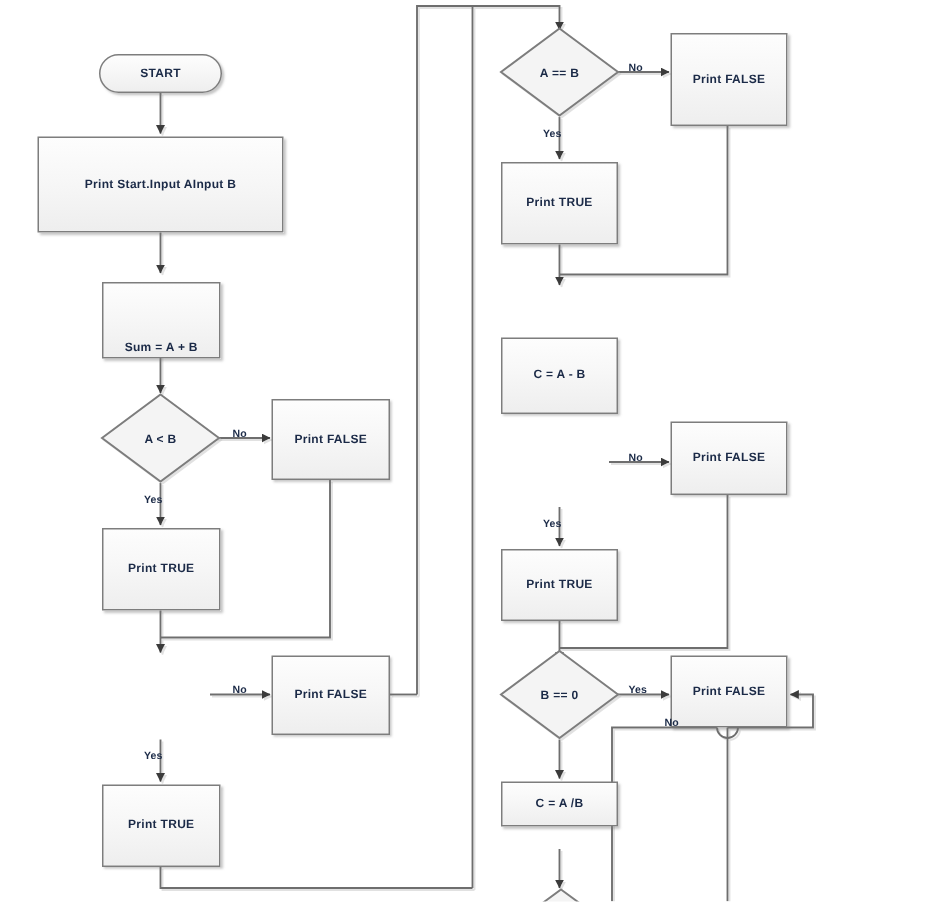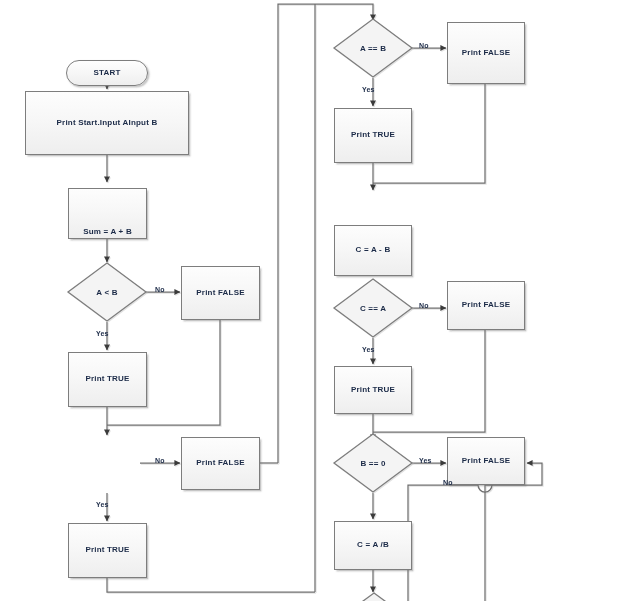--- a/index.html
+++ b/index.html
@@ -27,21 +27,20 @@
   .node.proc{
     border:1.4px solid #7d7d7d;
     border-right-width:1.6px;
     border-bottom-width:1.6px;
     box-shadow:1.5px 1.5px 1.6px rgba(120,120,120,.42);
   }
   .node.term{
     border:1.4px solid #7d7d7d;
     border-radius:26px;
     box-shadow:1.5px 1.5px 1.6px rgba(120,120,120,.42);
-    margin-top:24px;
   }
   .dia{position:absolute;}
   .dia svg{position:absolute;left:0;top:0;overflow:visible;}
   .dia .dlabel{
     position:absolute;left:0;top:0;width:100%;height:100%;
     display:flex;align-items:center;justify-content:center;
     color:#1b2a47;font-weight:bold;font-size:8px;letter-spacing:.2px;
     pointer-events:none;
   }
   .elabel{
@@ -181,47 +180,41 @@
   </div>
 
   <div class="node proc" style="left:334px;top:108px;width:78px;height:55px;">
     <span>Print TRUE</span>
   </div>
 
   <div class="node proc" style="left:334px;top:192px;width:78px;height:51px;margin-top:33px;">
     <span>C = A - B</span>
   </div>
 
-  <div class="dia" style="left:333px;top:278px;width:80px;height:60px;">
-    <svg width="80" height="60" viewBox="0 0 80 60">
-      <polygon points="40,1 79,30 40,59 1,30" fill="#f4f4f4" stroke="#7d7d7d" stroke-width="1.3" filter="url(#sh)"></polygon>
-    </svg>
-    <div class="dlabel">C == A</div>
-  </div>
 
   <div class="node proc" style="left:447px;top:281px;width:78px;height:49px;">
     <span>Print FALSE</span>
   </div>
 
   <div class="node proc" style="left:334px;top:366px;width:78px;height:48px;">
     <span>Print TRUE</span>
   </div>
 
   <div class="dia" style="left:333px;top:433px;width:80px;height:60px;">
     <svg width="80" height="60" viewBox="0 0 80 60">
       <polygon points="40,1 79,30 40,59 1,30" fill="#f4f4f4" stroke="#7d7d7d" stroke-width="1.3" filter="url(#sh)"></polygon>
     </svg>
     <div class="dlabel">B == 0</div>
   </div>
 
   <div class="node proc" style="left:447px;top:437px;width:78px;height:48px;">
     <span>Print FALSE</span>
   </div>
 
-  <div class="node proc" style="left:334px;top:521px;width:78px;height:49px;">
+  <div class="node proc" style="left:334px;top:521px;width:78px;height:30px;">
     <span>C = A /B</span>
   </div>
 
   <div class="dia" style="left:358px;top:592px;width:32px;height:24px;">
     <svg width="32" height="24" viewBox="0 0 32 24">
       <polygon points="16,1 31,12 16,23 1,12" fill="#f4f4f4" stroke="#7d7d7d" stroke-width="1.3"></polygon>
     </svg>
   </div>
 
   <span class="elabel" style="left:155px;top:286px;">No</span>

